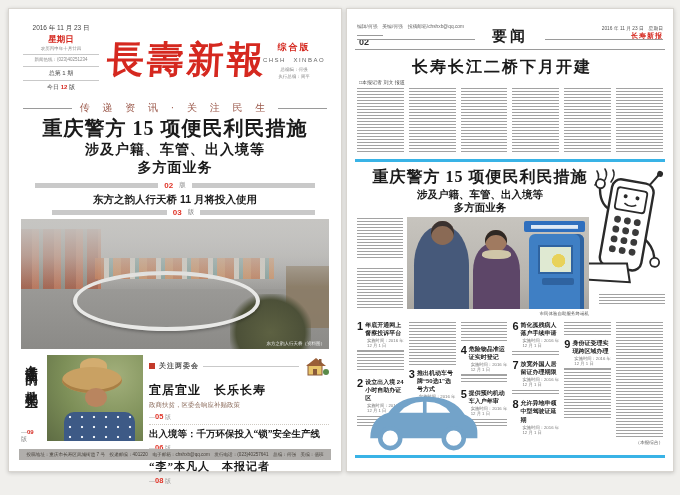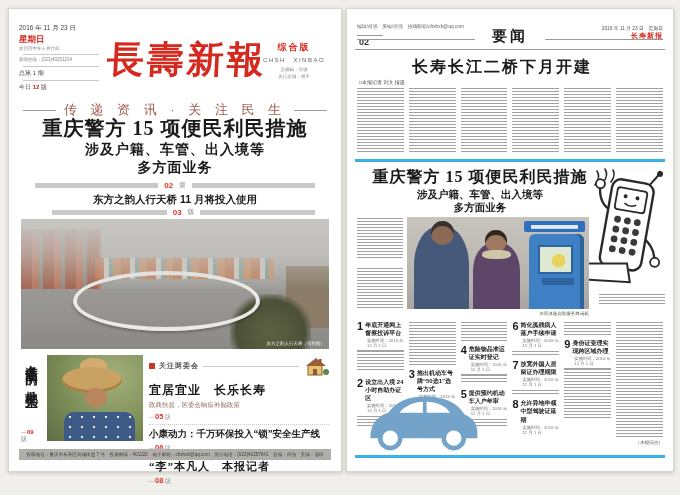--- a/index.html
+++ b/index.html
@@ -17,33 +17,33 @@
   #page-right{left:346px;width:326px;}
   .serif{font-family:"Liberation Serif","DejaVu Serif",serif;}
   .abs{position:absolute;}
   .ctr{text-align:center;}
   .red{color:#d5281f;}
   .mt{ 
     background-image:repeating-linear-gradient(to bottom,rgba(70,70,70,.5) 0,rgba(70,70,70,.5) 1px,transparent 1px,transparent 3px);
     background-position:0 1px;background-repeat:repeat;
   }
   
-  .infobox{font-size:6px;line-height:1.5;color:#444;text-align:left;}
+  .infobox{font-size:6px;line-height:1.5;color:#444;text-align:center;}
   .infobox .d{font-size:6.5px;}
   .infobox .wk{font-size:8.5px;font-weight:bold;color:#d5281f;}
   .infobox .tiny{font-size:4.5px;color:#888;}
   .infobox hr{border:none;border-top:1px solid #c9c9c9;margin:2px 4px;}
   .masttitle{font-size:37px;font-weight:bold;color:#d5281f;letter-spacing:3px;white-space:nowrap;transform:skewX(-3deg);}
   .rightbox{text-align:center;}
   .rightbox .ed{font-size:9px;font-weight:bold;color:#d5281f;letter-spacing:2px;}
   .rightbox .py{font-size:6px;color:#666;letter-spacing:1.5px;margin-top:2px;}
   .rightbox .tiny{font-size:4.5px;color:#888;margin-top:2px;}
   .sloganrow{display:flex;align-items:center;gap:8px;}
   .sloganrow .ln{flex:1;border-top:1px solid #9a9a9a;}
-  .slogantxt{font-size:13px;color:#9c5a4c;letter-spacing:5px;white-space:nowrap;}
+  .slogantxt{font-size:10px;color:#9c5a4c;letter-spacing:5px;white-space:nowrap;}
   
   .h1L{font-size:20px;font-weight:bold;letter-spacing:1px;}
   .h2L{font-size:14px;font-weight:bold;letter-spacing:1px;}
   .refrow{display:flex;align-items:center;gap:6px;padding:0 26px;}
   .refrow .bar{flex:1;height:5px;background:#c9c9c9;}
   .refnum{font-size:8px;font-weight:bold;color:#e03428;}
   .refsuf{font-size:6.5px;color:#888;}
   .teaser{font-size:10.5px;font-weight:bold;}
   
   .ph1{overflow:hidden;background:linear-gradient(#bfbfbf 0%,#b0afad 30%,#9e9d9a 55%,#8f8e8b 100%);}
@@ -207,21 +207,21 @@
           <rect x="10" y="14" width="4" height="6" fill="#8a5a3a"></rect>
           <circle cx="23" cy="17" r="3" fill="#5a8a4a"></circle>
         </svg>
       </div>
       <div class="btitle serif" style="margin-top:5px;">宜居宜业　长乐长寿</div>
       <div class="bsub" style="margin-top:2px;">政商扶贫，区委会响应补贴政策</div>
       <div class="bref" style="margin-top:2px;border-bottom:1px dotted #cfcac2;padding-bottom:2px;">
         <span>—</span><b>05</b>
         <span>版</span>
       </div>
-      <div class="btitle2 serif" style="margin-top:3px;">小康动力：千万环保投入“锁”安全生产线</div>
+      <div class="btitle2 serif" style="margin-top:3px;">出入境等：千万环保投入“锁”安全生产线</div>
       <div class="bref" style="margin-top:2px;border-bottom:1px dotted #cfcac2;padding-bottom:2px;">
         <span>—</span><b>06</b>
         <span>版</span>
       </div>
       <div class="btitle serif" style="margin-top:3px;font-size:11px;">“李”本凡人　本报记者</div>
       <div class="bref" style="margin-top:2px;">
         <span>—</span><b>08</b>
         <span>版</span>
       </div>
     </div>

